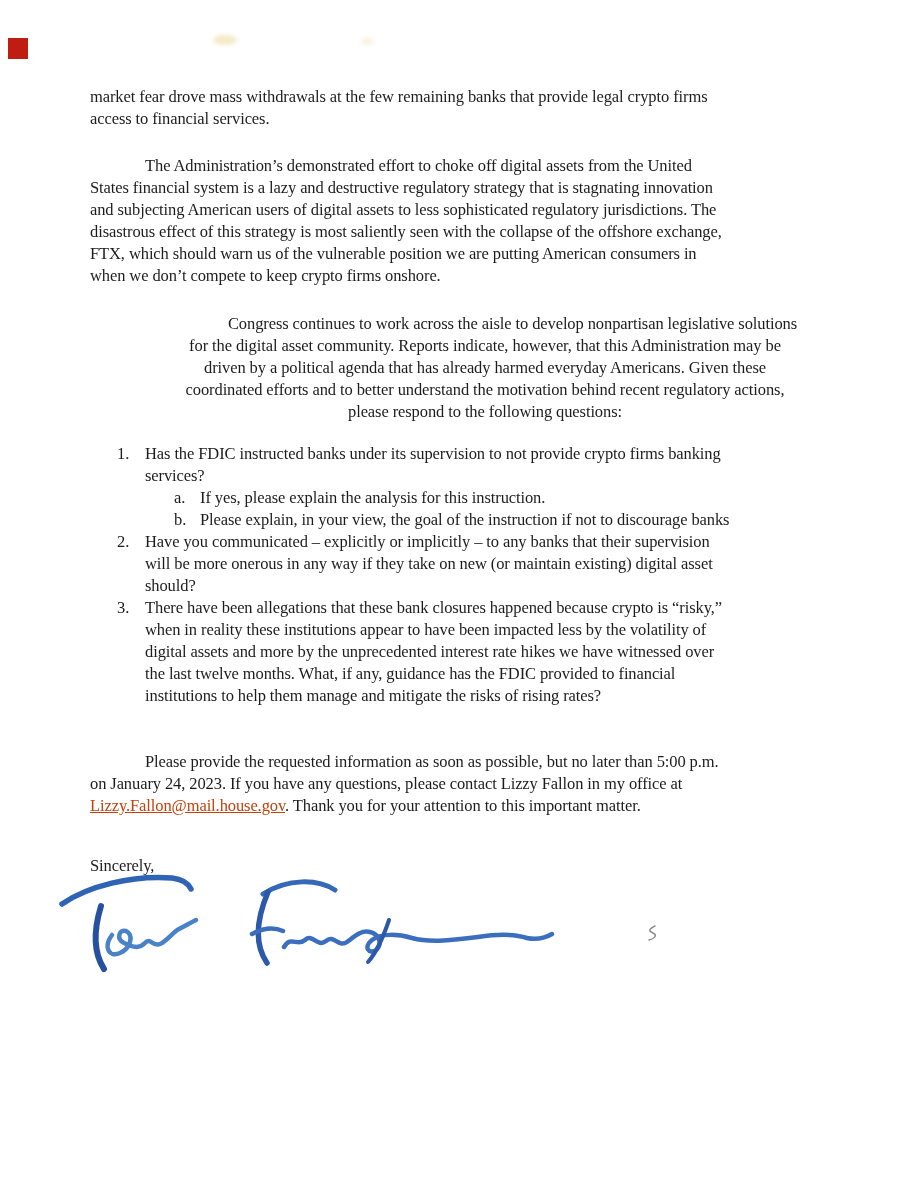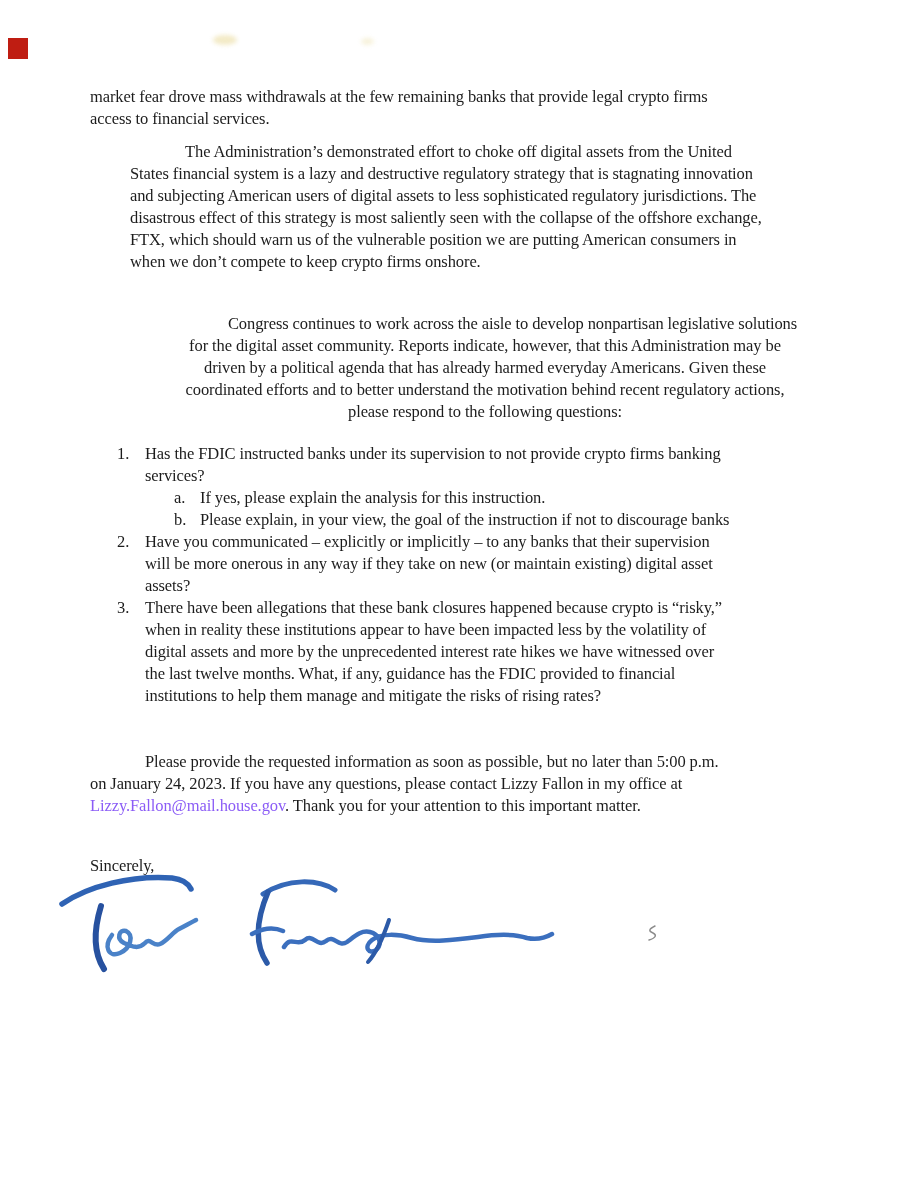--- a/index.html
+++ b/index.html
@@ -22,23 +22,23 @@
     position:relative;
     height:22px;
     line-height:22px;
     white-space:nowrap;
   }
   .indent{padding-left:55px;}
   .li-line{padding-left:55px;}
   .sub-line{padding-left:110px;}
   .marker{position:absolute;left:27px;top:0;}
   .sub-marker{left:84px;}
-  .email-link{color:#8b5cf6;cursor:pointer;}
+  .email-link{color:#c2410c;text-decoration:underline;cursor:pointer;}
   #p1{top:86px;}
-  #p2{top:141px;margin-left:40px;}
+  #p2{top:155px;}
   #p3{top:313px;text-align:center;}
   #qlist{top:443px;}
   #p4{top:751px;}
   #closing{top:855px;}
   #nameblock{top:971px;}
   #nameblock .line{height:23px;line-height:23px;}
   .red-mark{
     position:absolute;left:8px;top:38px;width:20px;height:21px;
     background:#bf1d12;
   }
@@ -84,21 +84,21 @@
       <div class="line">please respond to the following questions:</div>
     </div>
 
   <div id="qlist" class="block">
       <div class="line li-line">Has the FDIC instructed banks under its supervision to not provide crypto firms banking<span class="marker">1.</span></div>
       <div class="line li-line">services?</div>
       <div class="line sub-line">If yes, please explain the analysis for this instruction.<span class="marker sub-marker">a.</span></div>
       <div class="line sub-line">Please explain, in your view, the goal of the instruction if not to discourage banks<span class="marker sub-marker">b.</span></div>
       <div class="line li-line">Have you communicated – explicitly or implicitly – to any banks that their supervision<span class="marker">2.</span></div>
       <div class="line li-line">will be more onerous in any way if they take on new (or maintain existing) digital asset</div>
-      <div class="line li-line">assets?</div>
+      <div class="line li-line">should?</div>
       <div class="line li-line">There have been allegations that these bank closures happened because crypto is “risky,”<span class="marker">3.</span></div>
       <div class="line li-line">when in reality these institutions appear to have been impacted less by the volatility of</div>
       <div class="line li-line">digital assets and more by the unprecedented interest rate hikes we have witnessed over</div>
       <div class="line li-line">the last twelve months. What, if any, guidance has the FDIC provided to financial</div>
       <div class="line li-line">institutions to help them manage and mitigate the risks of rising rates?</div>
     </div>
 
   <div id="p4" class="block">
       <div class="line indent">Please provide the requested information as soon as possible, but no later than 5:00 p.m.</div>
       <div class="line">on January 24, 2023. If you have any questions, please contact Lizzy Fallon in my office at</div>

